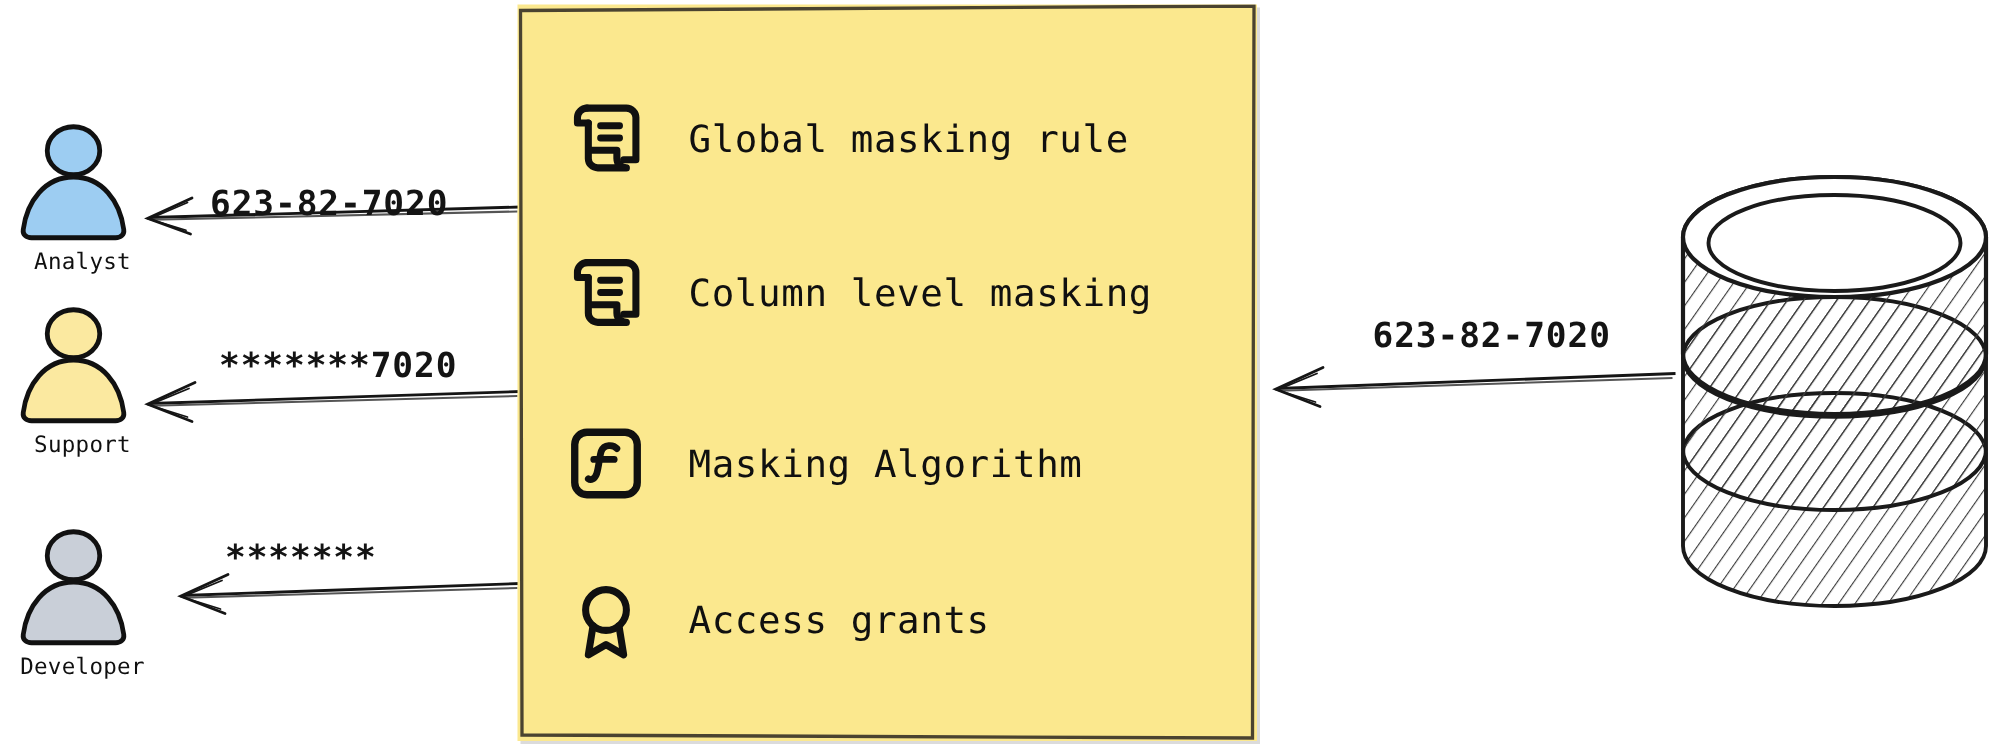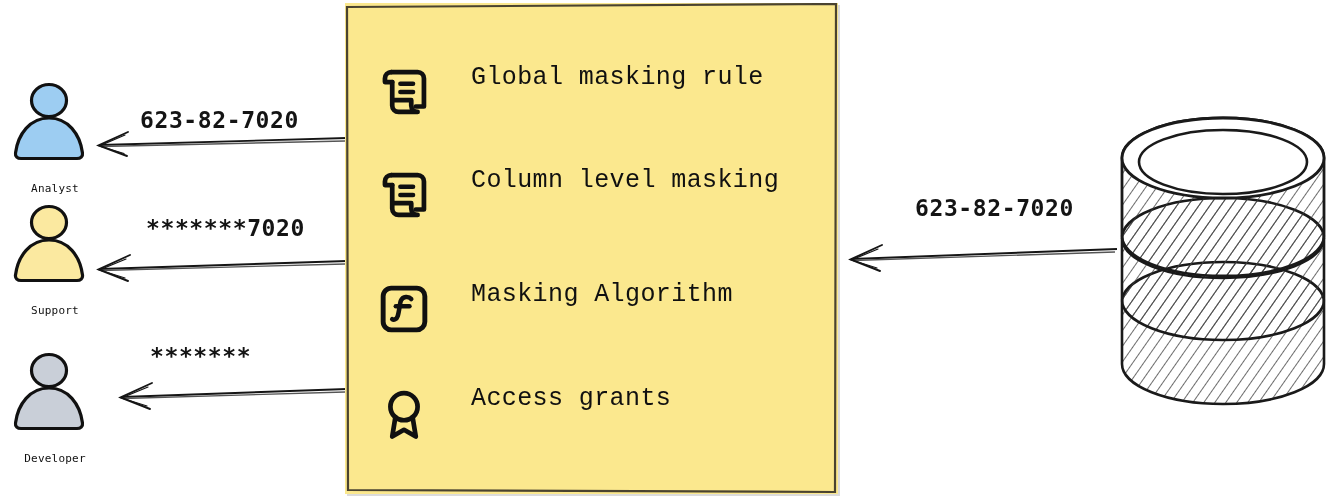--- a/index.html
+++ b/index.html
@@ -7,49 +7,49 @@
     width:1340px;height:504px;position:relative;overflow:hidden;
     font-family:"DejaVu Sans Mono", monospace;
     color:#0f0f0f;
   }
   .stage{position:absolute;inset:0;}
 
   
   .actor{position:absolute;width:110px;text-align:center;}
   .actor .glyph{display:block;width:110px;height:86px;margin:0 auto;}
   .actor .name{
-    display:block;margin-top:18px;font-size:11px;letter-spacing:.2px;
+    display:block;margin-top:1px;font-size:15px;letter-spacing:.2px;
     color:#101010;white-space:nowrap;
   }
   #actor-analyst{left:0px;  top:78px;}
   #actor-support{left:0px;  top:200px;}
   #actor-developer{left:0px;top:348px;}
 
   
   .arrow-label{
     position:absolute;font-size:23px;font-weight:700;letter-spacing:.6px;
-    color:#141414;white-space:nowrap;
+    color:#141414;white-space:nowrap;margin-top:16px;
   }
   #label-analyst   {left:140px;top:107px;}
   #label-support   {left:146px;top:215px;}
   #label-developer {left:150px;top:343px;}
   #label-db        {left:915px;top:195px;}
 
   
   .arrow{position:absolute;}
 
   
   #policy-panel{
     position:absolute;left:345px;top:3px;width:493px;height:491px;
     background:#fbe88e;
     box-shadow:2px 2px 0 rgba(0,0,0,.14);
   }
   #policy-panel .edge{position:absolute;inset:0;}
   .policy-list{position:absolute;left:0;top:0;width:100%;height:100%;}
-  .policy-item{position:absolute;left:30px;display:flex;align-items:flex-start;gap:38px;font-family:Liberation Mono, monospace;}
+  .policy-item{position:absolute;left:30px;display:flex;align-items:center;gap:26px;}
   .policy-item .icon{width:58px;height:58px;flex:none;display:block;}
   .policy-item .text{
     font-size:25px;letter-spacing:.4px;color:#101010;white-space:nowrap;
   }
   #policy-item-0{top:60px;}
   #policy-item-1{top:163px;}
   #policy-item-2{top:277px;}
   #policy-item-3{top:381px;}
 
   

